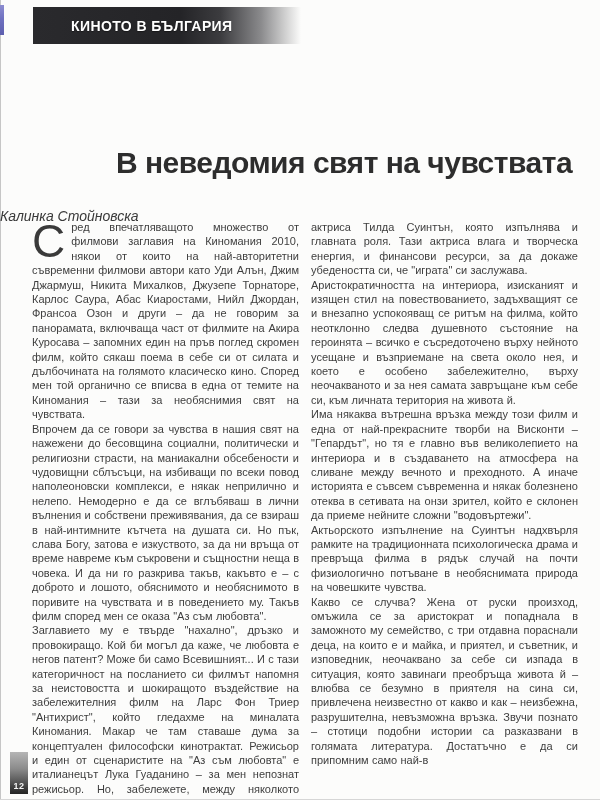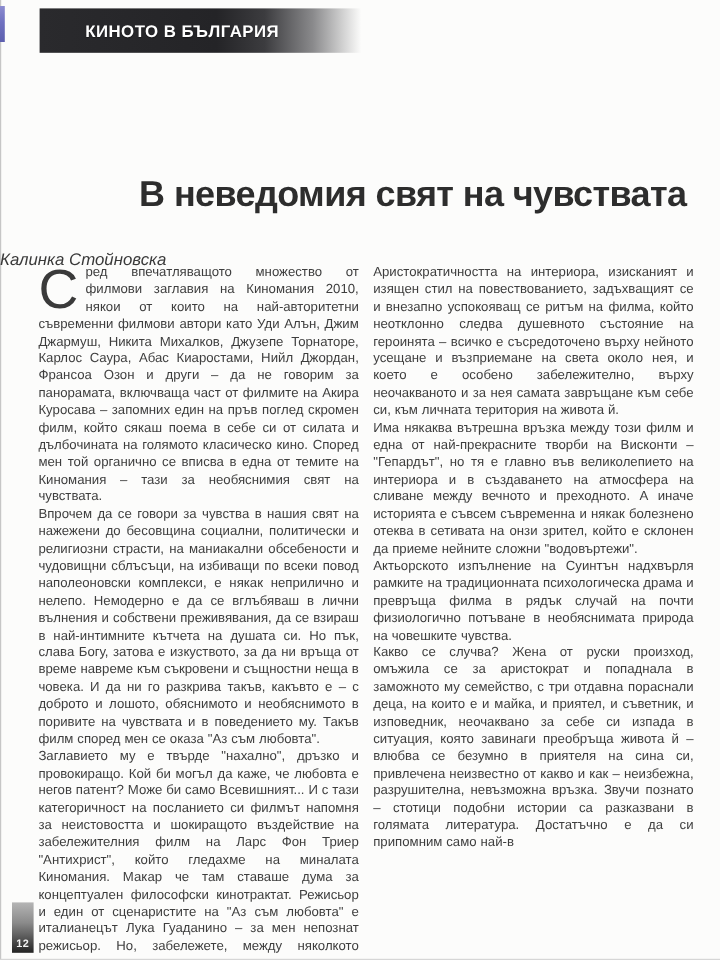--- a/index.html
+++ b/index.html
@@ -96,20 +96,21 @@
   <div class="title">В неведомия свят на чувствата</div>
   <div class="author">Калинка Стойновска</div>
 
   <div class="columns">
     <div class="col">
       <p class="para"><span class="dropcap">С</span><span>ред впечатляващото множество от филмови заглавия на Киномания 2010, някои от които на най-авторитетни съвременни филмови автори като Уди Алън, Джим Джармуш, Никита Михалков, Джузепе Торнаторе, Карлос Саура, Абас Киаростами, Нийл Джордан, Франсоа Озон и други – да не говорим за панорамата, включваща част от филмите на Акира Куросава – запомних един на пръв поглед скромен филм, който сякаш поема в себе си от силата и дълбочината на голямото класическо кино. Според мен той органично се вписва в една от темите на Киномания – тази за необяснимия свят на чувствата.</span></p>
       <p class="para">Впрочем да се говори за чувства в нашия свят на нажежени до бесовщина социални, политически и религиозни страсти, на маниакални обсебености и чудовищни сблъсъци, на избиващи по всеки повод наполеоновски комплекси, е някак неприлично и нелепо. Немодерно е да се вглъбяваш в лични вълнения и собствени преживявания, да се взираш в най-интимните кътчета на душата си. Но пък, слава Богу, затова е изкуството, за да ни връща от време навреме към съкровени и същностни неща в човека. И да ни го разкрива такъв, какъвто е – с доброто и лошото, обяснимото и необяснимото в поривите на чувствата и в поведението му. Такъв филм според мен се оказа "Аз съм любовта".</p>
       <p class="para">Заглавието му е твърде "нахално", дръзко и провокиращо. Кой би могъл да каже, че любовта е негов патент? Може би само Всевишният... И с тази категоричност на посланието си филмът напомня за неистовостта и шокиращото въздействие на забележителния филм на Ларс Фон Триер "Антихрист", който гледахме на миналата Киномания. Макар че там ставаше дума за концептуален философски кинотрактат. Режисьор и един от сценаристите на "Аз съм любовта" е италианецът Лука Гуаданино – за мен непознат режисьор. Но, забележете, между няколкото продуцентски имена е и това на великолепната английска</p>
     </div>
     <div class="col">
+      <p class="para">актриса Тилда Суинтън, която изпълнява и главната роля. Тази актриса влага и творческа енергия, и финансови ресурси, за да докаже убедеността си, че "играта" си заслужава.</p>
       <p class="para">Аристократичността на интериора, изисканият и изящен стил на повествованието, задъхващият се и внезапно успокояващ се ритъм на филма, който неотклонно следва душевното състояние на героинята – всичко е съсредоточено върху нейното усещане и възприемане на света около нея, и което е особено забележително, върху неочакваното и за нея самата завръщане към себе си, към личната територия на живота й.</p>
       <p class="para">Има някаква вътрешна връзка между този филм и една от най-прекрасните творби на Висконти – "Гепардът", но тя е главно във великолепието на интериора и в създаването на атмосфера на сливане между вечното и преходното. А иначе историята е съвсем съвременна и някак болезнено отеква в сетивата на онзи зрител, който е склонен да приеме нейните сложни "водовъртежи".</p>
       <p class="para">Актьорското изпълнение на Суинтън надхвърля рамките на традиционната психологическа драма и превръща филма в рядък случай на почти физиологично потъване в необяснимата природа на човешките чувства.</p>
       <p class="para">Какво се случва? Жена от руски произход, омъжила се за аристократ и попаднала в заможното му семейство, с три отдавна пораснали деца, на които е и майка, и приятел, и съветник, и изповедник, неочаквано за себе си изпада в ситуация, която завинаги преобръща живота й – влюбва се безумно в приятеля на сина си, привлечена неизвестно от какво и как – неизбежна, разрушителна, невъзможна връзка. Звучи познато – стотици подобни истории са разказвани в голямата литература. Достатъчно е да си припомним само най-в</p>
     </div>
   </div>
 
   <div class="pagenum-tab">
     <span class="pagenum">12</span>
   </div>

